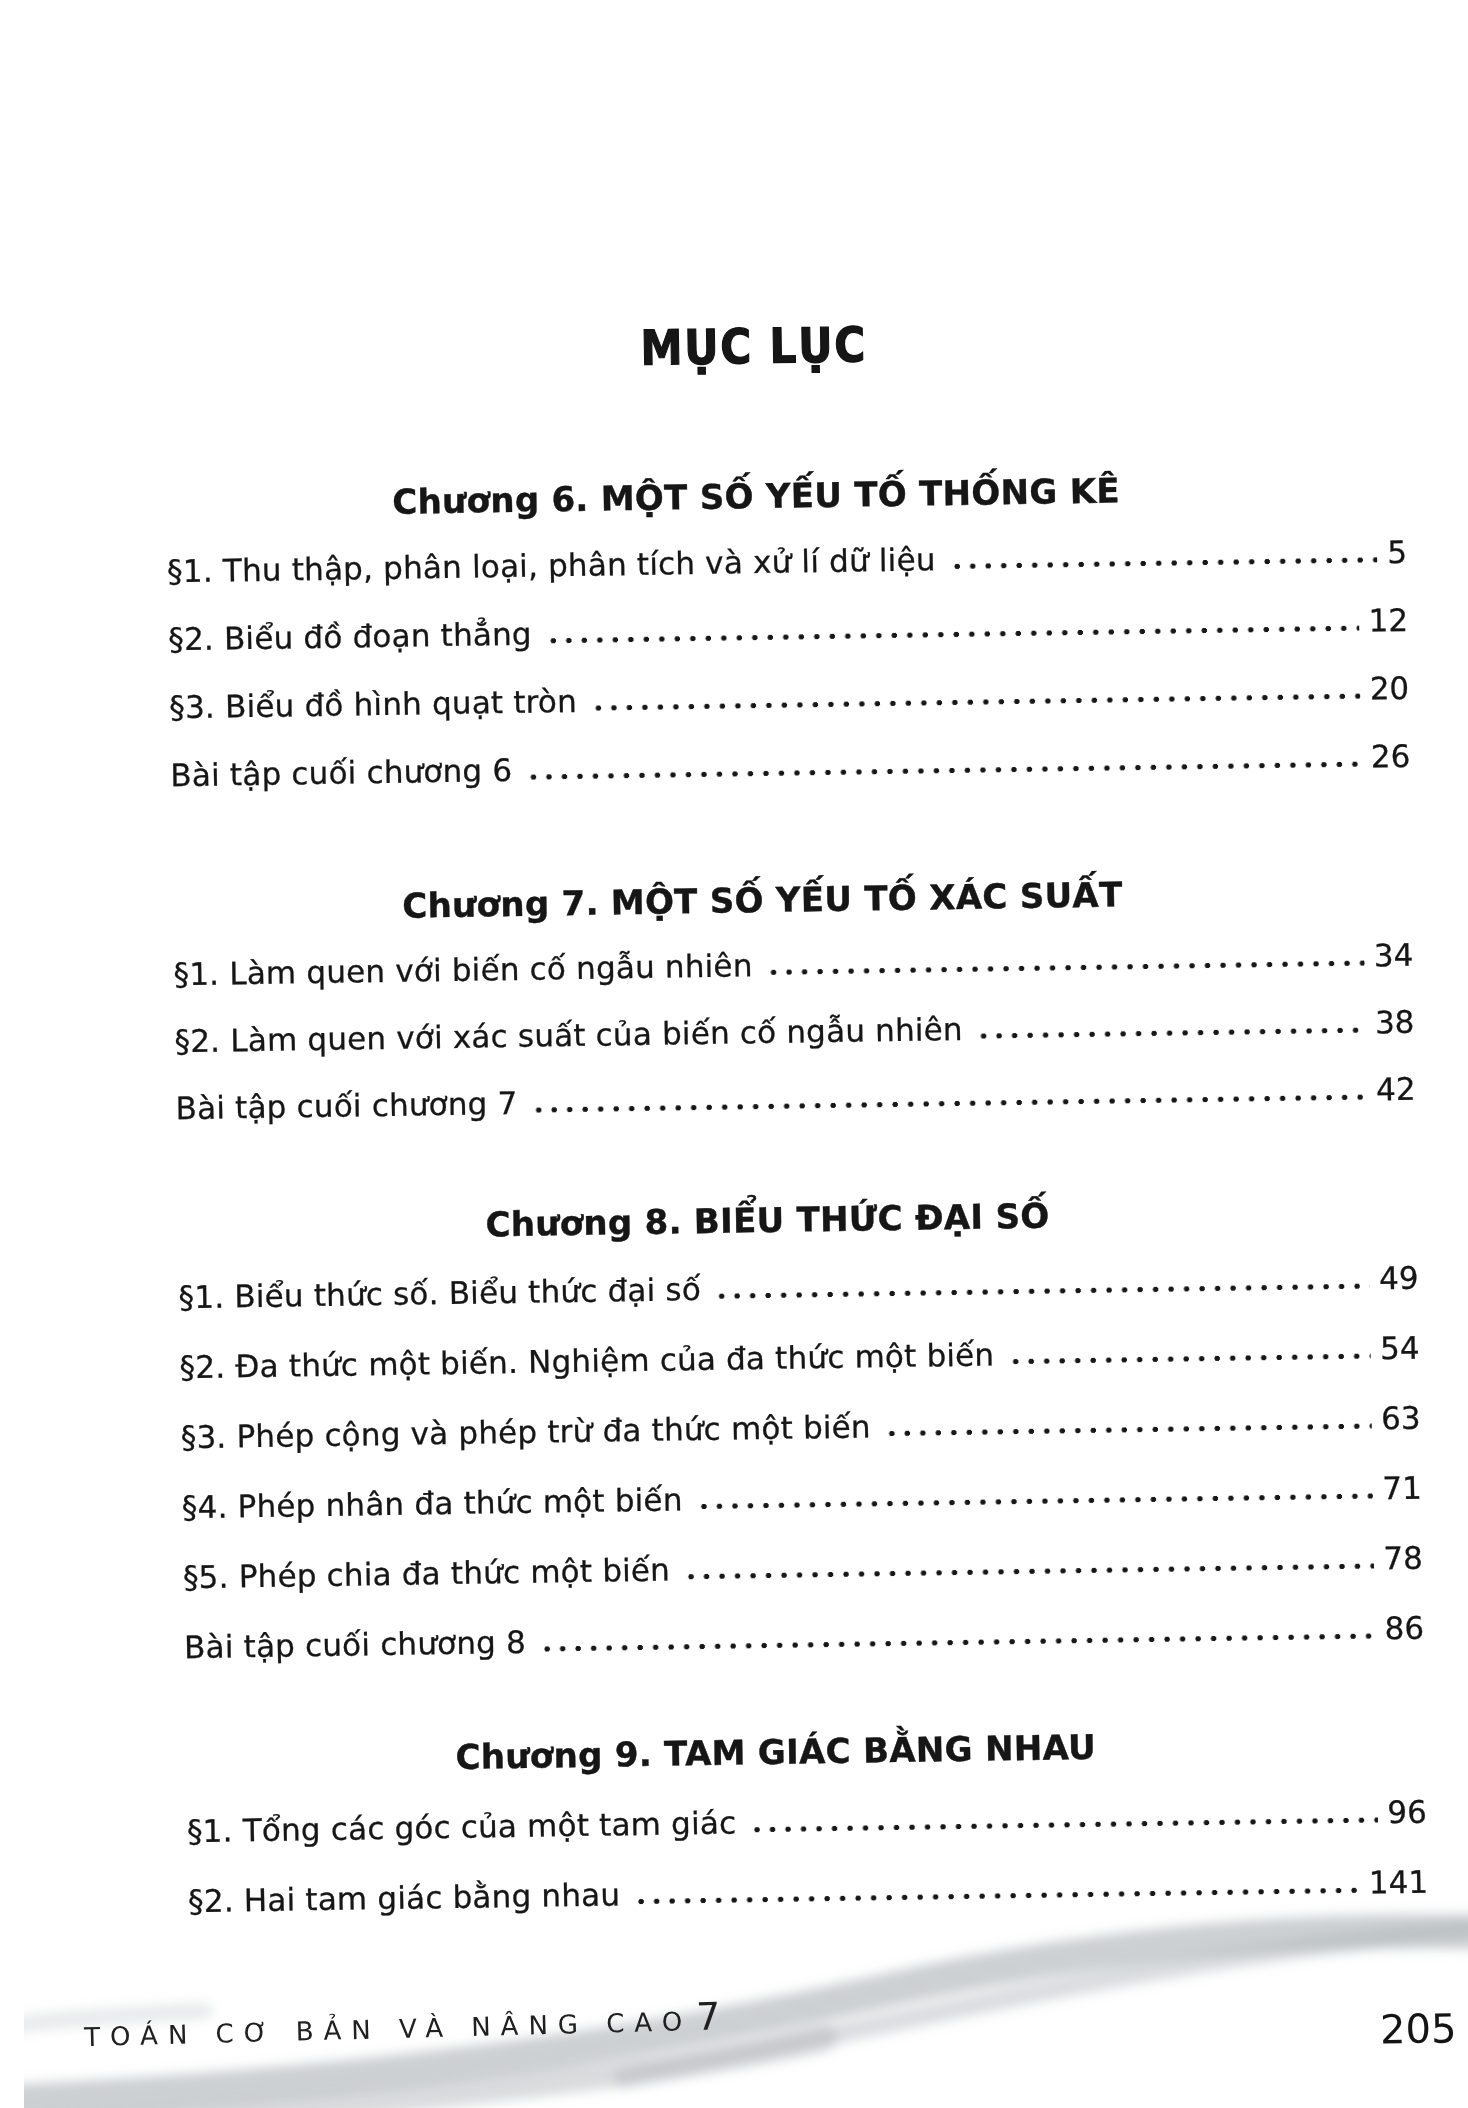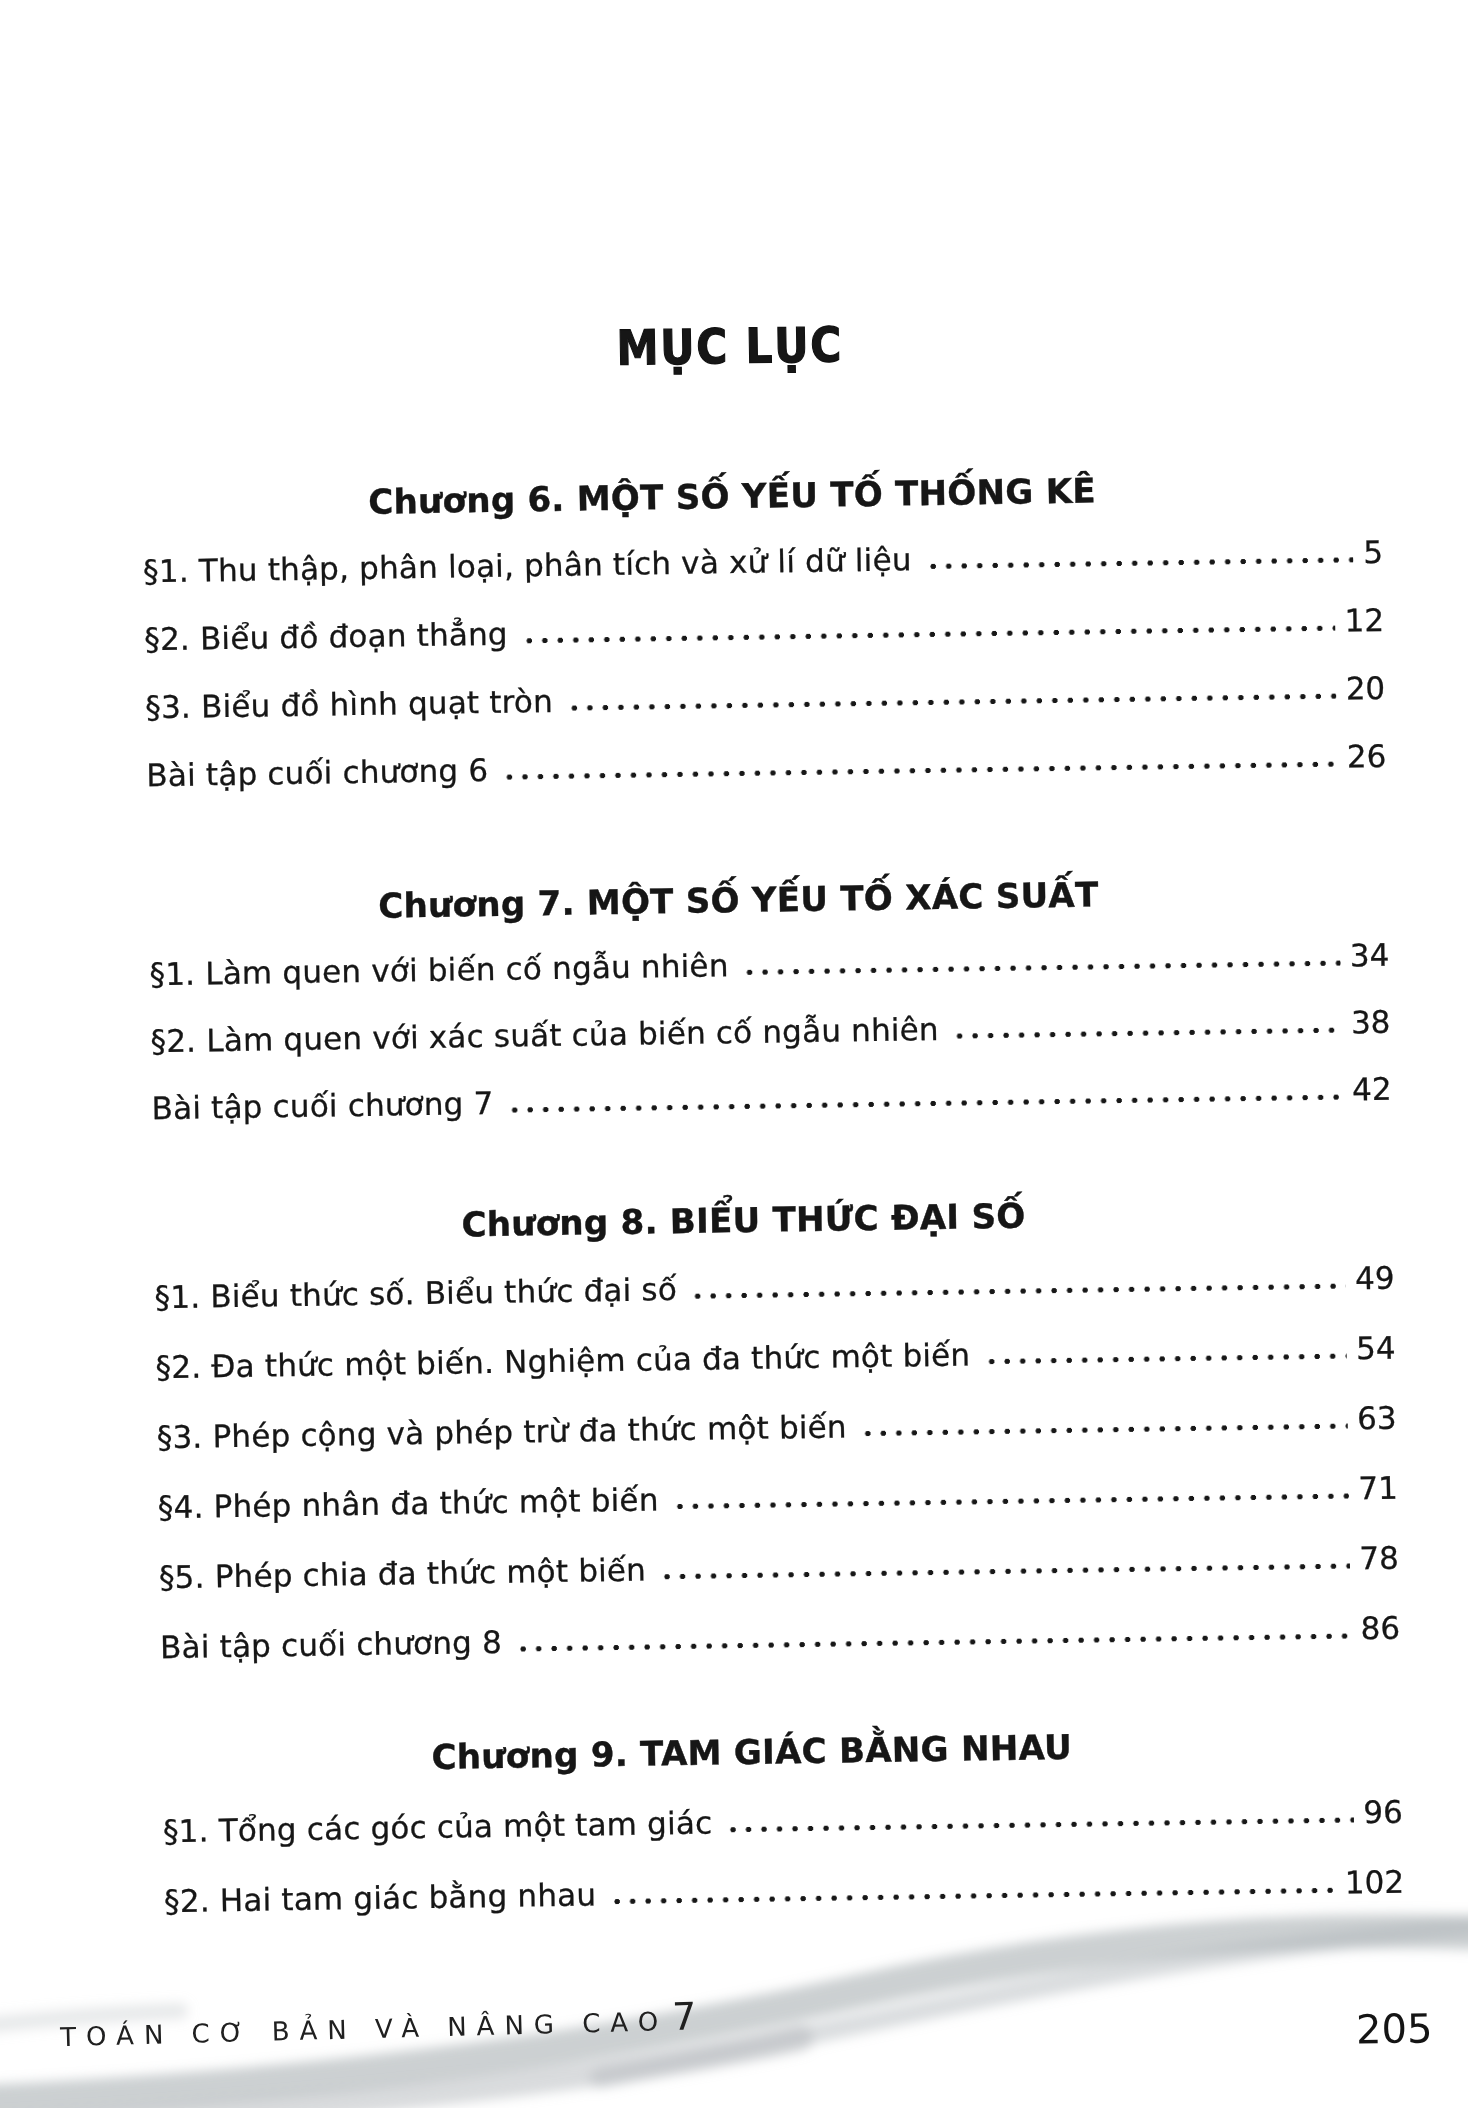--- a/index.html
+++ b/index.html
@@ -4,21 +4,21 @@
 <style>
   html,body{margin:0;padding:0;}
   body{
     width:1468px;height:2108px;
     background:#ffffff;
     font-family:"DejaVu Sans","Liberation Sans",sans-serif;
     color:#161616;
     overflow:hidden;
     position:relative;
   }
-  .page{position:absolute;inset:0;}
+  .page{position:absolute;inset:0;margin-left:24px;}
   .rotor{position:absolute;inset:0;transform:rotate(-0.9deg);transform-origin:740px 1000px;}
 
   .title{
     position:absolute;left:150px;top:314px;width:1180px;height:64px;
     margin:0;text-align:center;
     font-size:48px;font-weight:bold;letter-spacing:2px;line-height:64px;
     transform:scaleX(0.88);
     -webkit-text-stroke:1.2px #111;
   }
   .heading{
@@ -164,21 +164,21 @@
     <div class="heading h9">Chương 9. TAM GIÁC BẰNG NHAU</div>
     <div class="rows r9">
       <div class="entry">
         <span class="lbl">§1. Tổng các góc của một tam giác</span>
         <span class="leader"></span>
         <span class="pg">96</span>
       </div>
       <div class="entry">
         <span class="lbl">§2. Hai tam giác bằng nhau</span>
         <span class="leader"></span>
-        <span class="pg">102</span>
+        <span class="pg">141</span>
       </div>
     </div>
 
     <div class="footer-brand">
       <span>TOÁN CƠ BẢN VÀ NÂNG CAO</span><span class="grade">7</span>
     </div>
 
     <div class="folio">205</div>
 
   </div>

